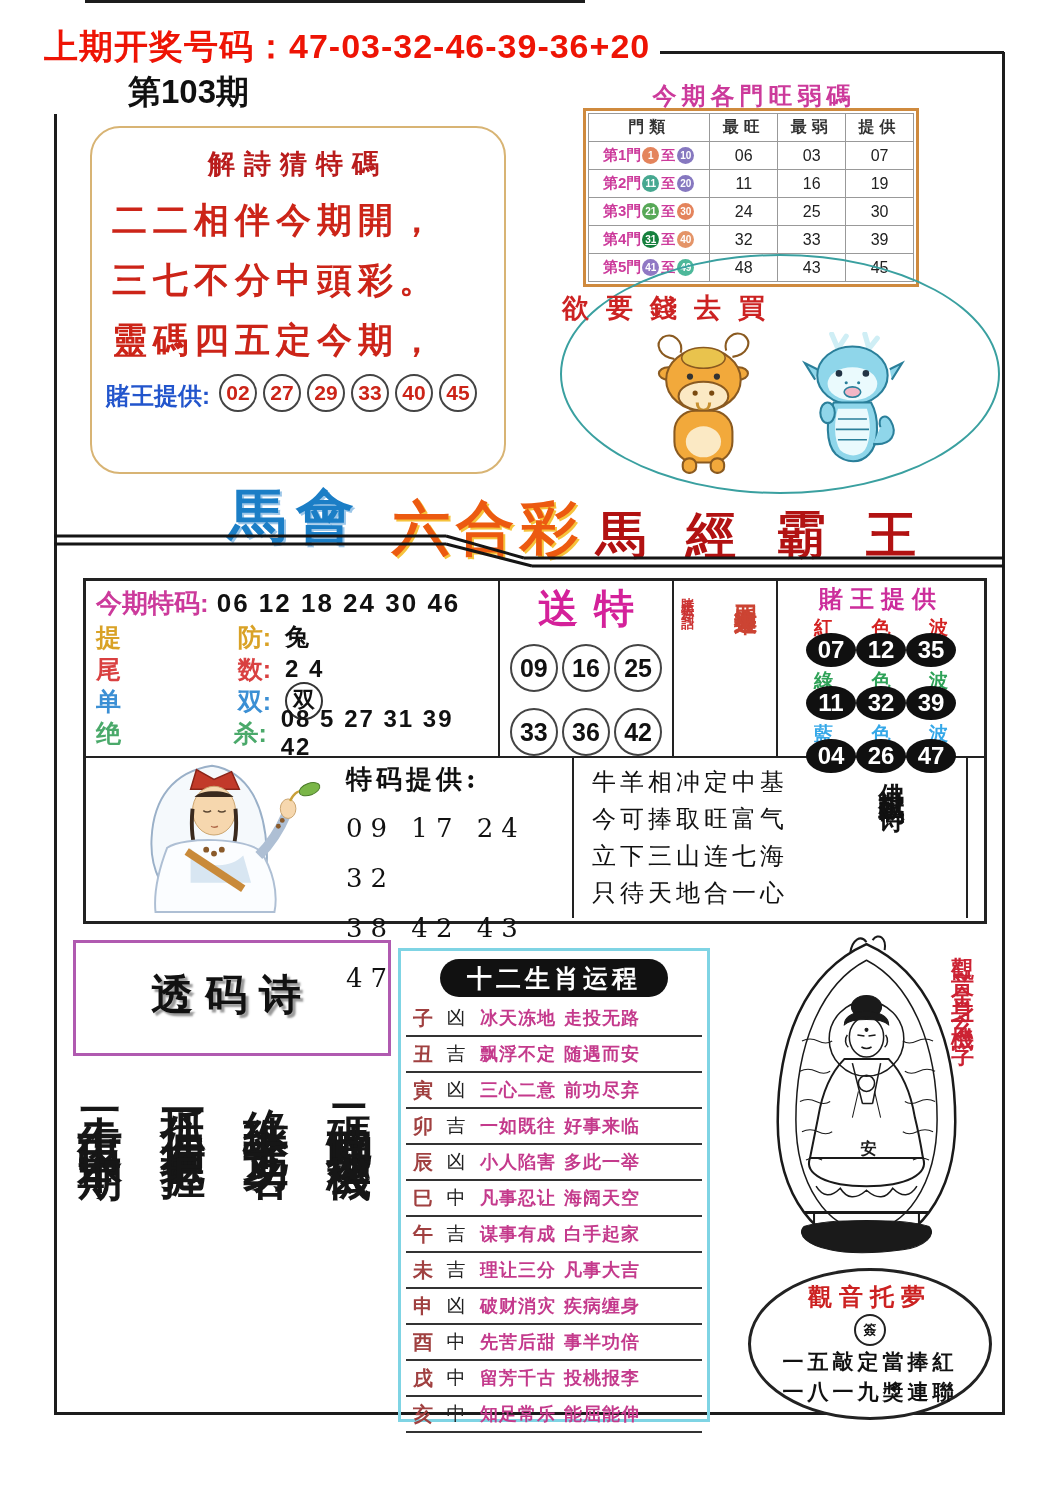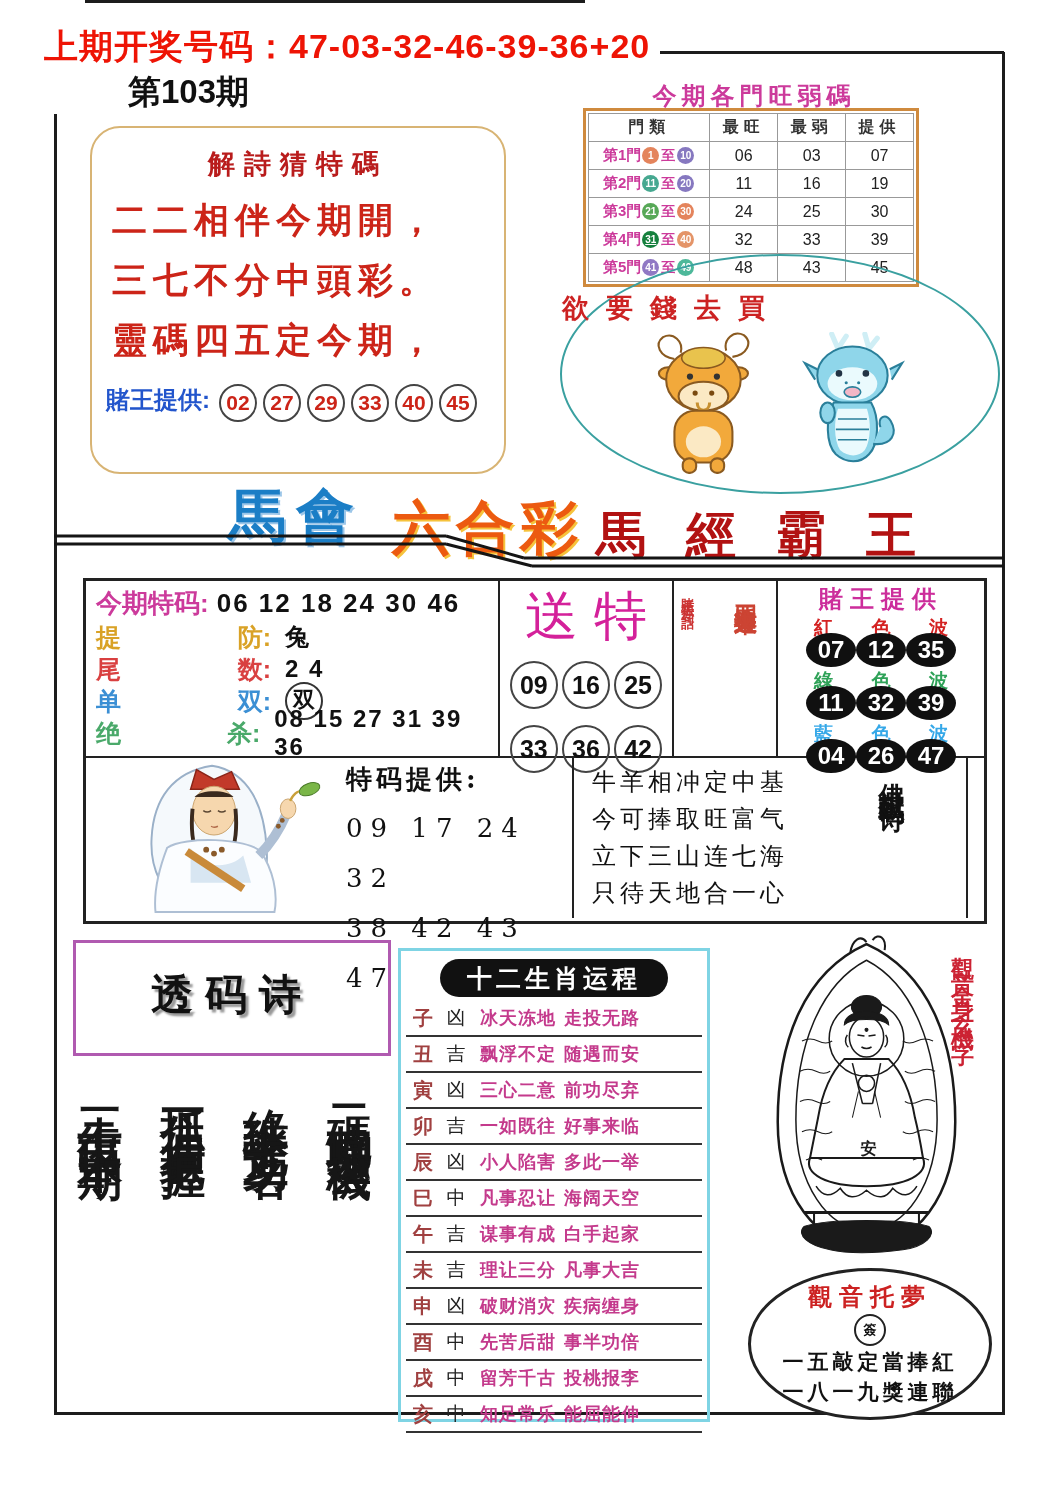--- a/index.html
+++ b/index.html
@@ -14,21 +14,21 @@
   
   .prev-draw{left:44px;top:24px;font-size:34px;font-weight:bold;color:#ee1405;letter-spacing:1px;}
   .issue{left:128px;top:70px;font-size:33px;font-weight:bold;color:#101010;}
 
   
   .poem-box{left:90px;top:126px;width:412px;height:344px;border:2px solid #d8b474;border-radius:30px;}
   .poem-title{margin-top:18px;text-align:center;color:#b91c1c;font-size:27px;font-weight:bold;letter-spacing:9px;}
   .poem-lines{margin-top:8px;padding-left:20px;}
   .poem-line{font-family:"DejaVu Serif","Liberation Serif",serif;font-size:35px;font-weight:bold;
              color:#cc2418;line-height:60px;letter-spacing:6px;white-space:nowrap;}
-  .provider-row{display:flex;align-items:flex-start;padding-left:14px;margin-top:14px;}
+  .provider-row{display:flex;align-items:flex-end;padding-left:14px;margin-top:4px;}
   .provider-label{color:#2255cc;font-size:24px;font-weight:bold;margin-right:6px;}
   .num-circle{display:inline-block;width:34px;height:34px;border:2px solid #444;border-radius:50%;
               margin:0 3px;text-align:center;line-height:34px;font-size:21px;font-weight:bold;color:#cc2418;}
 
   
   .strength-title{left:598px;top:80px;width:312px;text-align:center;color:#cc3a9b;font-size:24px;
                   font-weight:bold;letter-spacing:5px;}
   .strength-wrap{left:583px;top:108px;width:326px;border:3px solid #cf8a3e;padding:2px;background:#fff;}
   .strength-wrap table{border-collapse:collapse;width:100%;}
   .strength-wrap th{font-size:16px;color:#333;font-weight:bold;letter-spacing:5px;border:1px solid #999;height:25px;margin-left:31px;}
@@ -56,21 +56,21 @@
   .cell-info{width:420px;padding:4px 10px;box-sizing:border-box;}
   .info-special{display:flex;align-items:center;height:36px;}
   .special-label{color:#cc3a9b;font-size:26px;font-weight:bold;margin-right:8px;}
   .special-nums{font-size:26px;font-weight:bold;color:#111;letter-spacing:2px;}
   .info-row{display:flex;align-items:center;height:32px;}
   .info-keys{display:flex;justify-content:space-between;width:175px;font-size:25px;font-weight:bold;margin-right:14px;}
   .info-val{font-size:24px;font-weight:bold;color:#111;letter-spacing:2px;}
   .info-val.circled{width:34px;height:34px;border:2px solid #333;border-radius:50%;text-align:center;
                     line-height:32px;font-size:22px;letter-spacing:0;}
   .cell-songte{width:178px;border-left:2px solid #222;text-align:center;box-sizing:border-box;}
-  .songte-title{color:#d4219a;font-size:53px;font-weight:normal;letter-spacing:16px;margin-top:0px;text-indent:16px;}
+  .songte-title{color:#d4219a;font-size:40px;font-weight:bold;letter-spacing:16px;margin-top:0px;text-indent:16px;}
   .songte-grid{display:grid;grid-template-columns:repeat(3,1fr);row-gap:16px;padding:8px 8px 0 8px;}
   .songte-grid .num-circle{width:44px;height:44px;line-height:44px;font-size:25px;color:#111;margin:0 auto;}
   .cell-phrase{width:106px;border-left:2px solid #222;position:relative;box-sizing:border-box;}
   .phrase-small{position:absolute;left:4px;top:6px;writing-mode:vertical-rl;font-size:13px;font-weight:bold;
                 color:#cc3333;letter-spacing:3px;}
   .phrase-big{position:absolute;right:14px;top:6px;writing-mode:vertical-rl;font-size:23px;font-weight:bold;
               color:#cc4433;letter-spacing:1px;}
   .cell-waves{flex:1;border-left:2px solid #222;padding:2px 28px;box-sizing:border-box;}
   .waves-title{text-align:center;color:#cc2d9b;font-size:24px;font-weight:bold;letter-spacing:7px;}
   .wave-label{display:flex;justify-content:space-between;padding:0 8px;font-size:19px;font-weight:bold;height:20px;}
@@ -266,21 +266,21 @@
                 <span>单</span>
                 <span>双:</span>
               </span>
               <span class="info-val circled">双</span>
             </div>
             <div class="info-row">
               <span class="info-keys" style="color: rgb(74, 169, 106);">
                 <span>绝</span>
                 <span>杀:</span>
               </span>
-              <span class="info-val">08 15 27 31 39 36</span>
+              <span class="info-val">08 5 27 31 39 42</span>
             </div>
           </div>
       </div>
       <div class="cell-songte">
         <div class="songte-title serif">送特</div>
         <div class="songte-grid" id="songte-circles">
             <span class="num-circle">09</span>
             <span class="num-circle">16</span>
             <span class="num-circle">25</span>
             <span class="num-circle">33</span>

